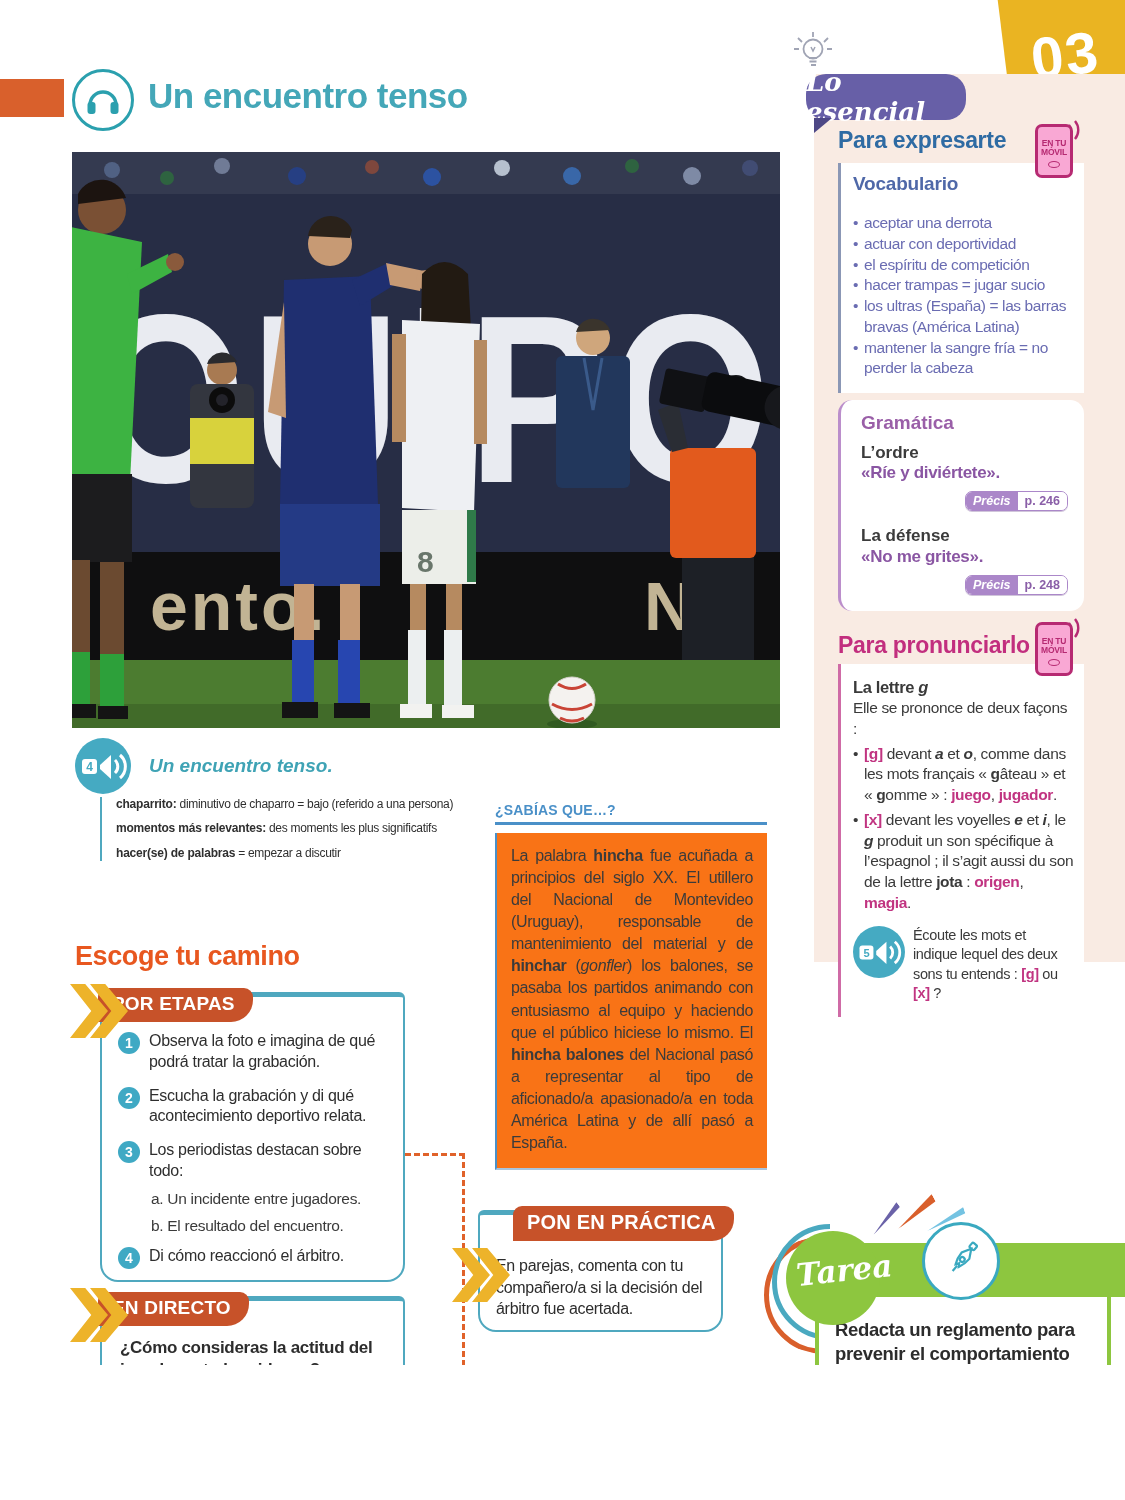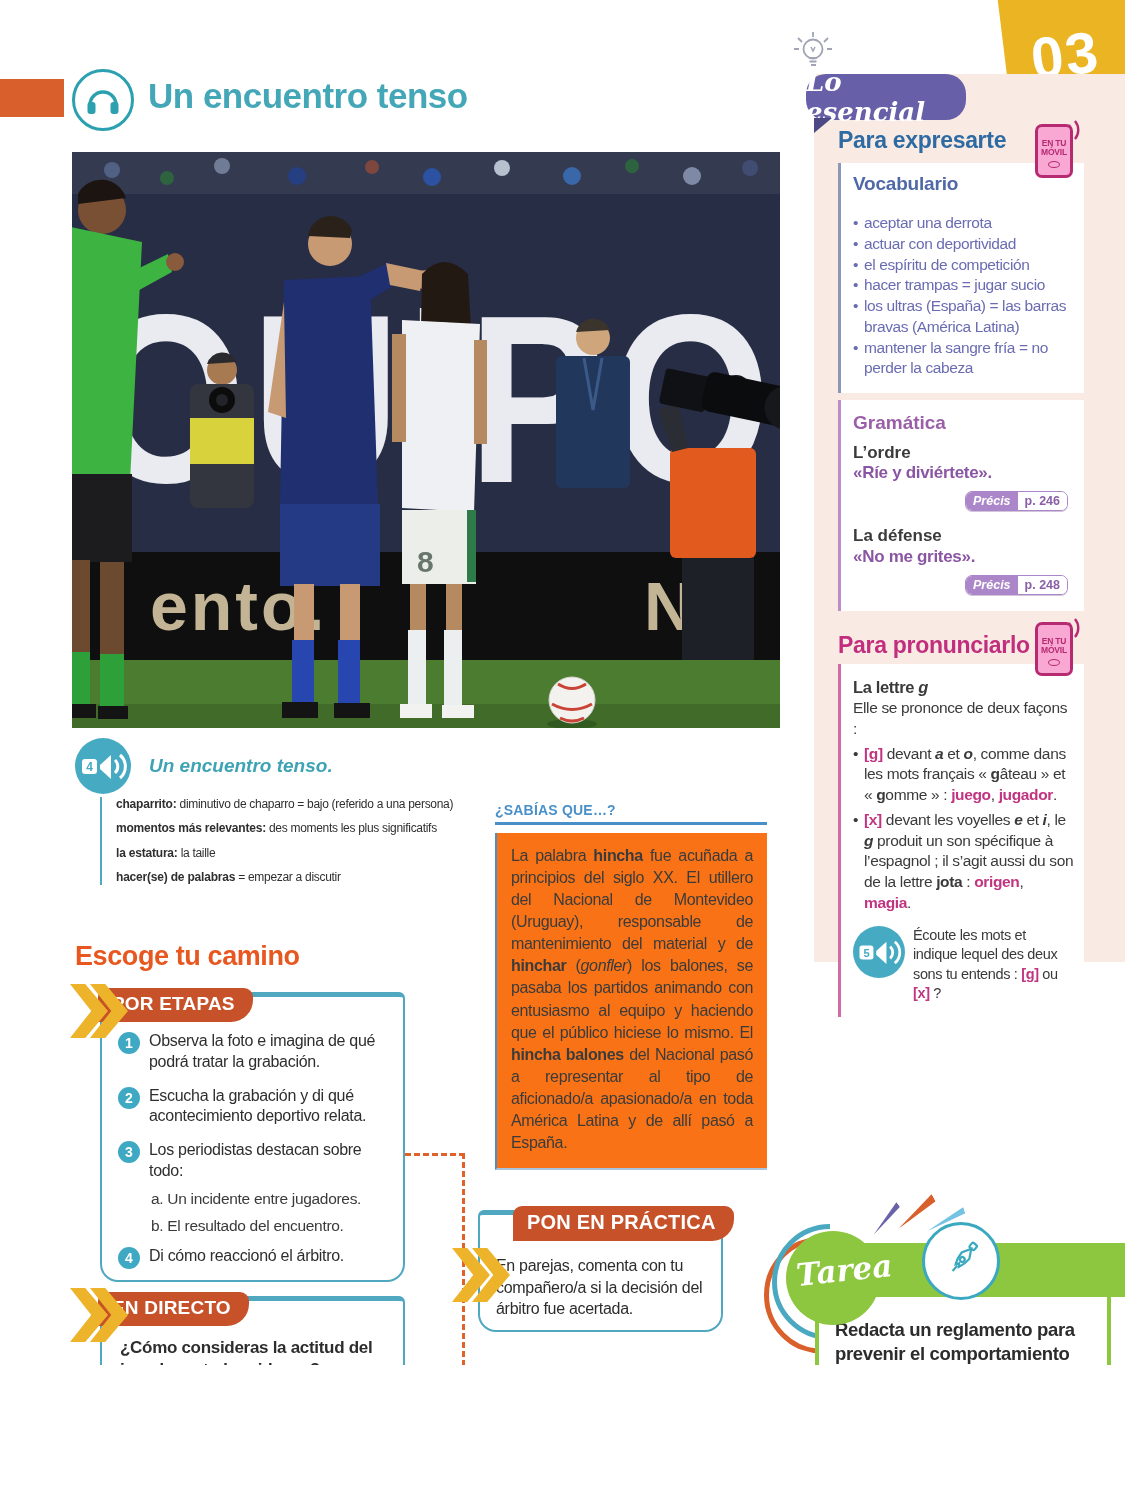--- a/index.html
+++ b/index.html
@@ -28,21 +28,21 @@
   .side{z-index:3;}
   .h-blue{left:838px;top:127px;font-size:23px;font-weight:bold;color:#2f6ba3;letter-spacing:-0.3px;}
   .h-pink{left:838px;top:632px;font-size:23px;font-weight:bold;color:#c22e7e;letter-spacing:-0.3px;}
 
   .card{background:#fff;z-index:3;position:absolute;}
   .vocab-card{left:838px;top:163px;width:246px;border-left:3px solid #8b97b5;padding:10px 12px 14px 12px;box-sizing:border-box;}
   .vocab-title{color:#4f68a8;font-size:19px;font-weight:bold;margin-bottom:18px;letter-spacing:-0.2px;}
   .vocab-item{color:#6a6cb2;font-size:15.5px;line-height:1.34;letter-spacing:-0.4px;padding-left:11px;position:relative;}
   .vocab-item:before{content:"•";position:absolute;left:0;color:#6a6cb2;}
 
-  .gram-card{left:838px;top:400px;width:246px;border-left:3px solid #bb8ecb;padding:12px 12px 14px 12px;box-sizing:border-box;}
+  .gram-card{left:838px;top:400px;width:246px;border-left:3px solid #bb8ecb;padding:12px 12px 14px 20px;box-sizing:border-box;border-radius:14px;}
   .gram-title{color:#9a5fa8;font-size:19px;font-weight:bold;margin-bottom:8px;}
   .gram-label{color:#3b3b3b;font-size:17px;font-weight:bold;line-height:1.25;}
   .gram-ex{color:#8a56a3;font-size:17px;font-weight:bold;letter-spacing:-0.3px;}
   .precis{display:flex;justify-content:flex-end;margin:8px 4px 14px 0;}
   .precis-pill{display:inline-flex;border:1px solid #ab87c9;border-radius:7px;overflow:hidden;
                box-shadow:0 1px 0 rgba(120,90,150,.35);font-size:12.5px;font-weight:bold;}
   .precis-pill .pl{background:#ab87c9;color:#fff;padding:2px 7px;font-style:italic;}
   .precis-pill .pr{background:#fff;color:#8a5fa8;padding:2px 7px;}
 
   .pron-card{left:838px;top:664px;width:246px;border-left:3px solid #cf6ba6;padding:12px 10px 14px 12px;box-sizing:border-box;}
@@ -364,21 +364,20 @@
         <path d="M40 22 a9 9 0 0 1 0 13" fill="none" stroke="#fff" stroke-width="3"></path>
         <path d="M45 17 a15 15 0 0 1 0 23" fill="none" stroke="#fff" stroke-width="3"></path>
       </svg>
     </div>
     <div class="audio-cap">Un encuentro tenso.</div>
   </div>
 
   <div class="abs gloss">
     <div class="gloss-entry"><b>chaparrito:</b><span> diminutivo de chaparro = bajo (referido a una persona)</span></div>
     <div class="gloss-entry"><b>momentos más relevantes:</b><span> des moments les plus significatifs</span></div>
-    <div class="gloss-entry"><b>la estatura:</b><span> la taille</span></div>
     <div class="gloss-entry" style="margin-bottom:0;"><b>hacer(se) de palabras</b><span> = empezar a discutir</span></div>
   </div>
 
   <div class="abs sabias-title">¿SABÍAS QUE…?</div>
   <div class="abs sabias-box"><span>La palabra </span><span class="sg-b">hincha</span><span> fue acuñada a principios del siglo XX. El utillero del Nacional de Montevideo (Uruguay), responsable de mantenimiento del material y de </span><span class="sg-b">hinchar</span><span> (</span><span class="sg-i">gonfler</span><span>) los balones, se pasaba los partidos animando con entusiasmo al equipo y haciendo que el público hiciese lo mismo. El </span><span class="sg-b">hincha balones</span><span> del Nacional pasó a representar al tipo de aficionado/a apasionado/a en toda América Latina y de allí pasó a España.</span></div>
 
   <div class="abs escoge">Escoge tu camino</div>
 
   <div class="abs dash dash-h" style="left:405px;top:1153px;width:60px;"></div>
   <div class="abs dash dash-v" style="left:462px;top:1153px;height:240px;"></div>

